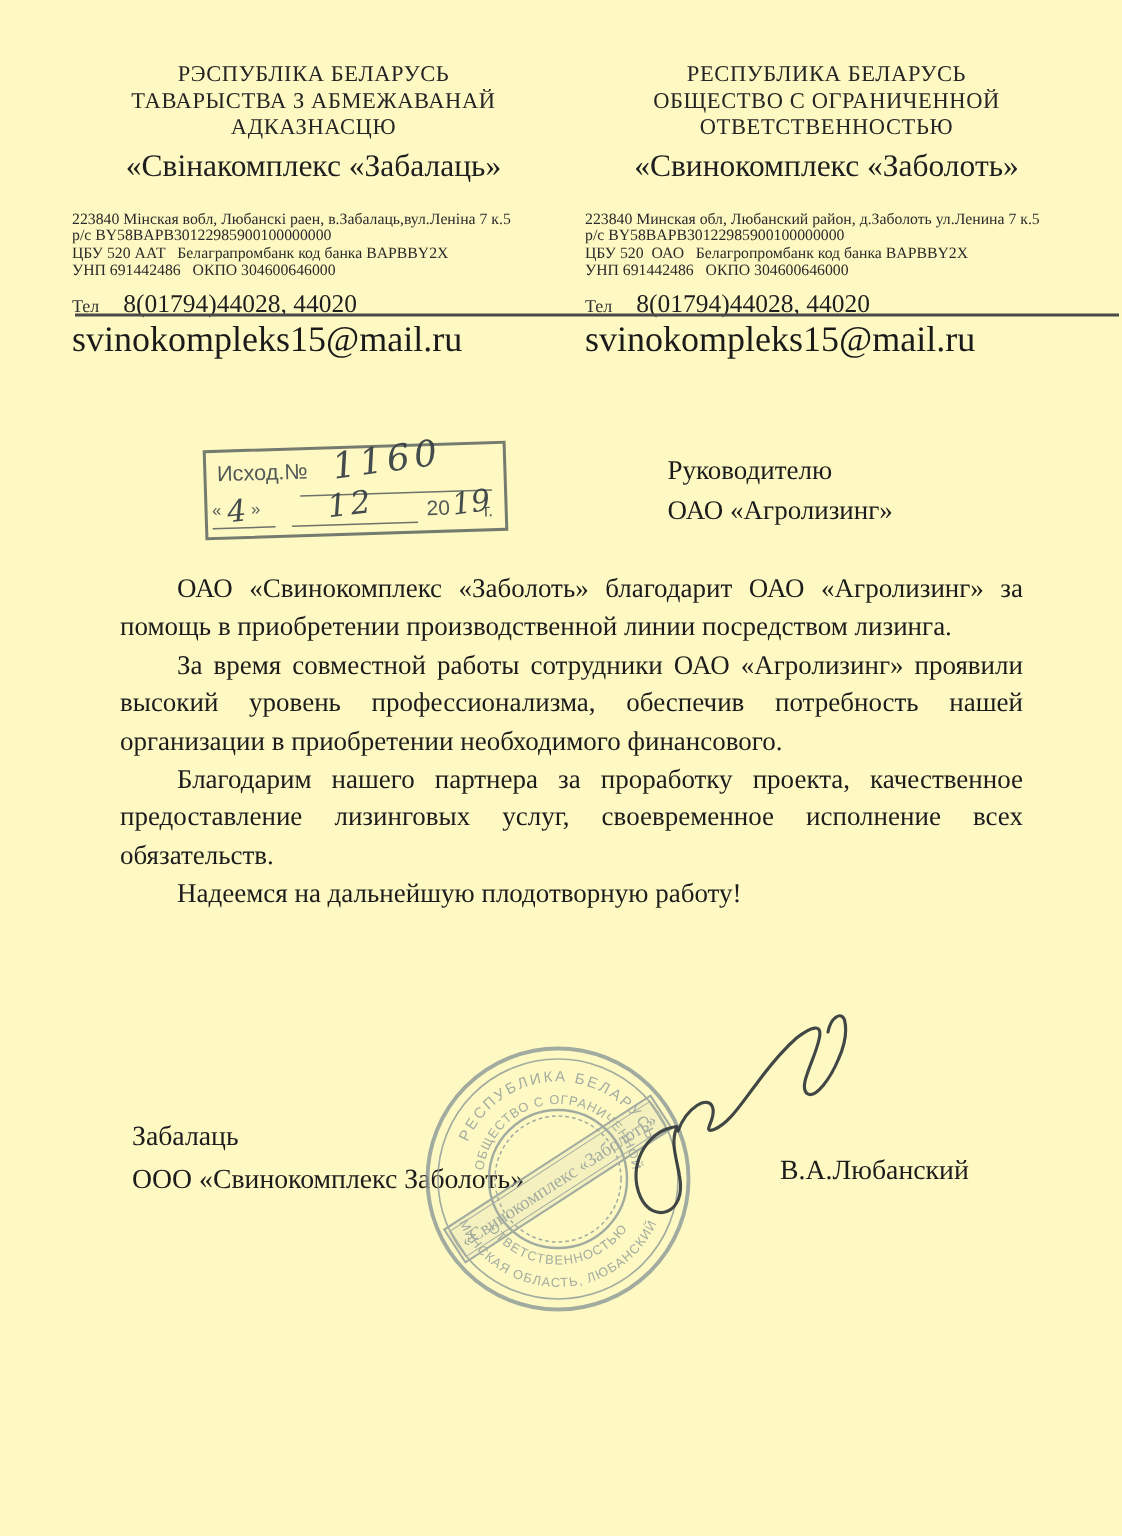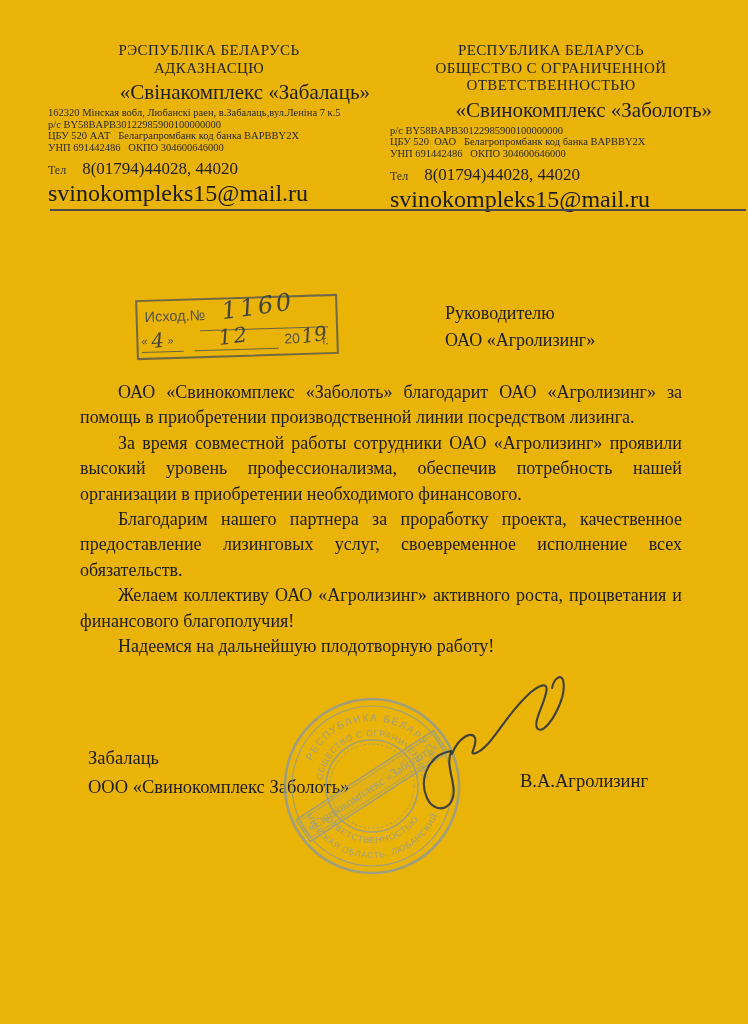--- a/index.html
+++ b/index.html
@@ -1,24 +1,24 @@
 <!DOCTYPE html>
 <html><head>
 <meta charset="utf-8">
 <style>
   html,body{margin:0;padding:0;background:#e8e8e6;}
-  .page{position:relative;width:748px;height:1024px;background:#eab308;margin:0 auto;
+  .page{position:relative;width:748px;height:1024px;background:#fef9c3;margin:0 auto;
         font-family:"Liberation Serif",serif;color:#1c1c1c;overflow:hidden;}
   
   .letterhead{position:absolute;top:42px;left:48px;width:664px;display:flex;}
   .lh-col{width:50%;}
   .lh-col.left{padding-right:14px;}
   .lh-col.right{padding-left:6px;}
   .lh-title{font-size:15px;line-height:17.5px;text-align:center;letter-spacing:.4px;color:#242424;}
-  .lh-name{font-size:21px;line-height:25px;text-align:right;margin-top:3px;margin-bottom:2px;color:#1e1e1e;}
+  .lh-name{font-size:21px;line-height:25px;text-align:center;margin-top:3px;margin-bottom:18px;color:#1e1e1e;}
   .lh-small{font-size:10.5px;line-height:11.6px;color:#2a2a2a;white-space:nowrap;}
   .lh-phone{font-size:17px;line-height:21px;margin-top:5px;color:#1e1e1e;}
   .tel-label{font-size:12px;margin-right:16px;color:#333;}
   .lh-email{font-size:24px;line-height:21px;margin-top:2px;color:#1a1a1a;}
   .rule{position:absolute;left:50px;top:209px;width:696px;height:2px;background:#4a4a4a;}
   
   .out-stamp{position:absolute;left:136px;top:297px;width:198px;height:56px;
              border:2px solid rgba(72,80,84,.75);transform:rotate(-1.8deg);
              color:rgba(64,72,76,.9);font-family:"Liberation Sans",sans-serif;}
   .st-label{position:absolute;left:7px;top:7px;font-size:14.5px;}
@@ -48,34 +48,36 @@
   .autograph{position:absolute;left:392px;top:664px;opacity:.92;}
 </style>
 </head>
 <body>
 
 <div class="page">
 
   <header class="letterhead">
     <div class="lh-col left">
       <div class="lh-title">РЭСПУБЛІКА БЕЛАРУСЬ</div>
+      <div class="lh-title">ТАВАРЫСТВА З АБМЕЖАВАНАЙ</div>
       <div class="lh-title">АДКАЗНАСЦЮ</div>
       <div class="lh-name">«Свінакомплекс «Забалаць»</div>
-      <div class="lh-small">162320 Мінская вобл, Любанскі раен, в.Забалаць,вул.Леніна 7 к.5</div>
+      <div class="lh-small">223840 Мінская вобл, Любанскі раен, в.Забалаць,вул.Леніна 7 к.5</div>
       <div class="lh-small">р/с BY58BAPB30122985900100000000</div>
       <div class="lh-small">ЦБУ 520 ААТ&nbsp;&nbsp; Белаграпромбанк код банка BAPBBY2X</div>
       <div class="lh-small">УНП 691442486&nbsp;&nbsp; ОКПО 304600646000</div>
       <div class="lh-phone"><span class="tel-label">Тел</span><span>8(01794)44028, 44020</span></div>
       <div class="lh-email">svinokompleks15@mail.ru</div>
     </div>
     <div class="lh-col right">
       <div class="lh-title">РЕСПУБЛИКА БЕЛАРУСЬ</div>
       <div class="lh-title">ОБЩЕСТВО С ОГРАНИЧЕННОЙ</div>
       <div class="lh-title">ОТВЕТСТВЕННОСТЬЮ</div>
       <div class="lh-name">«Свинокомплекс «Заболоть»</div>
+      <div class="lh-small">223840 Минская обл, Любанский район, д.Заболоть ул.Ленина 7 к.5</div>
       <div class="lh-small">р/с BY58BAPB30122985900100000000</div>
       <div class="lh-small">ЦБУ 520&nbsp; ОАО&nbsp;&nbsp; Белагропромбанк код банка BAPBBY2X</div>
       <div class="lh-small">УНП 691442486&nbsp;&nbsp; ОКПО 304600646000</div>
       <div class="lh-phone"><span class="tel-label">Тел</span><span>8(01794)44028, 44020</span></div>
       <div class="lh-email">svinokompleks15@mail.ru</div>
     </div>
   </header>
 
   <div class="rule"></div>
 
@@ -96,29 +98,28 @@
 
   <div class="addressee">
     <div>Руководителю</div>
     <div>ОАО «Агролизинг»</div>
   </div>
 
   <main class="letter-body">
     <p>ОАО «Свинокомплекс «Заболоть» благодарит ОАО «Агролизинг» за помощь в приобретении производственной линии посредством лизинга.</p>
     <p>За время совместной работы сотрудники ОАО «Агролизинг» проявили высокий уровень профессионализма, обеспечив потребность нашей организации в приобретении необходимого финансового.</p>
     <p>Благодарим нашего партнера за проработку проекта, качественное предоставление лизинговых услуг, своевременное исполнение всех обязательств.</p>
-    <p>Желаем коллективу ОАО «Агролизинг» активного роста, процветания и финансового благополучия!</p>
     <p>Надеемся на дальнейшую плодотворную работу!</p>
   </main>
 
   <div class="sig-left">
     <div>Забалаць</div>
     <div>ООО «Свинокомплекс Заболоть»</div>
   </div>
-  <div class="sig-name">В.А.Агролизинг</div>
+  <div class="sig-name">В.А.Любанский</div>
 
   <svg class="seal" width="182" height="182" viewBox="0 0 182 182">
     <defs>
       <path id="arcTopOuter" d="M 26,91 A 65,65 0 0 1 156,91"></path>
       <path id="arcBottomOuter" d="M 19,91 A 72,72 0 0 0 163,91"></path>
       <path id="arcTopInner" d="M 41,91 A 50,50 0 0 1 141,91"></path>
       <path id="arcBottomInner" d="M 34,91 A 57,57 0 0 0 148,91"></path>
     </defs>
     <g fill="none" stroke="#8f9b98">
       <circle cx="91" cy="91" r="87" stroke-width="2.6"></circle>

